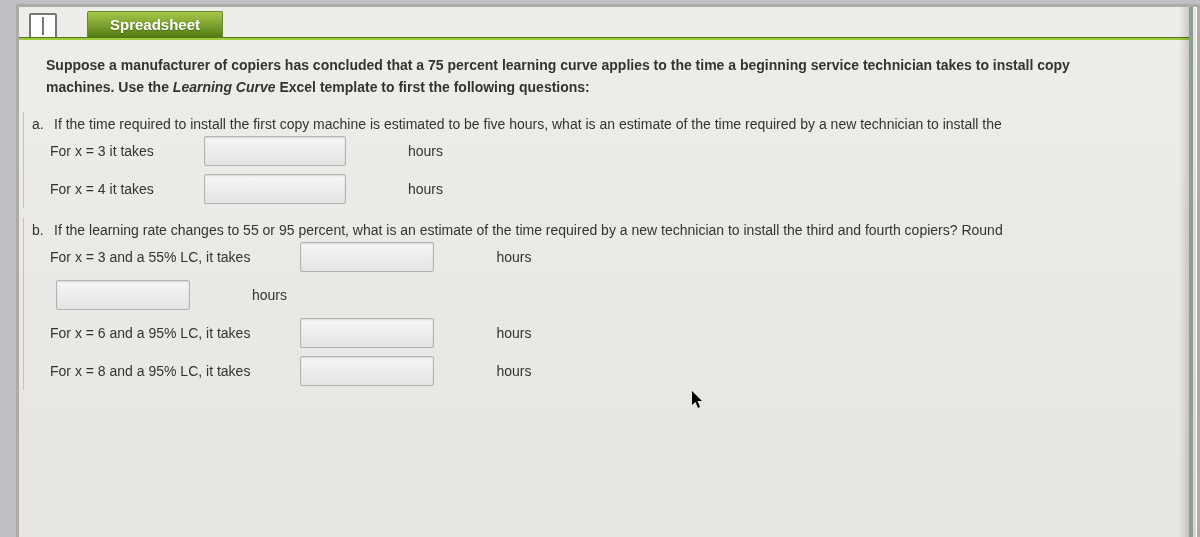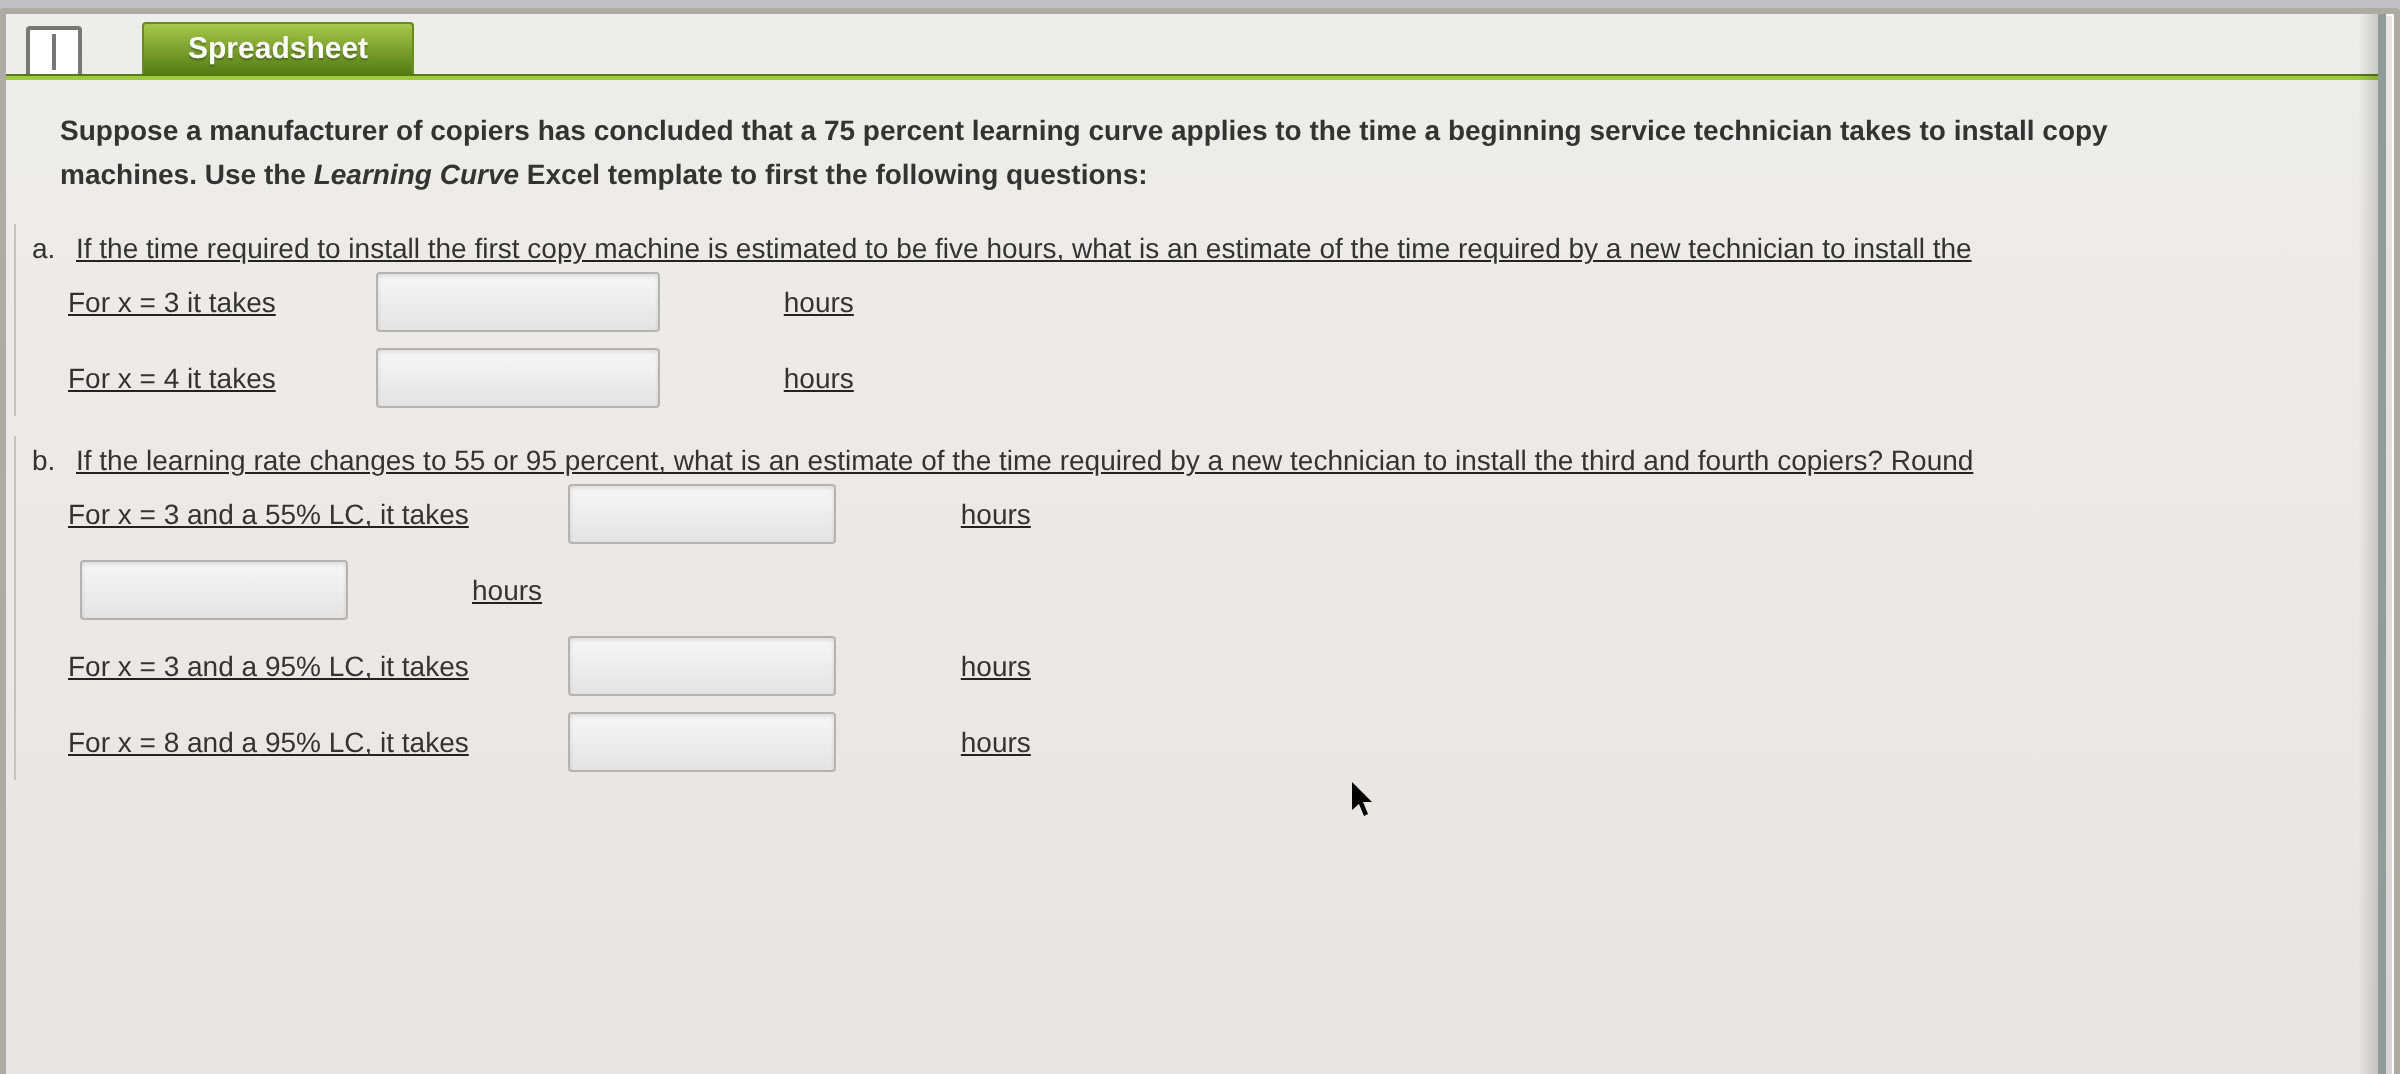--- a/index.html
+++ b/index.html
@@ -1,28 +1,28 @@
 <!DOCTYPE html>
 <html><head>
 <meta charset="utf-8">
 <style>
   html,body{margin:0;padding:0;width:1200px;height:537px;font-family:Verdana,Geneva,sans-serif;font-size:14px;color:#222;background:#c0bfc3;}
-  .screen{position:relative;width:1200px;height:537px;box-sizing:border-box;padding:4px 6px 0 0;background:#c0bfc3;}
+  .screen{position:relative;width:1200px;height:537px;box-sizing:border-box;padding:4px 6px 0 16px;background:#c0bfc3;}
   .frame{position:relative;width:100%;height:100%;background:linear-gradient(#e7e6e0,#d7d5d1);border:3px solid #aeaba4;box-shadow:inset 0 0 0 1px #fff;border-radius:2px;}
   .sheet{position:absolute;left:0;right:4px;top:0;bottom:0;background:linear-gradient(#ededea,#e7e5e1);border-right:4px solid #8f9c99;}
   .tabrow{position:relative;height:30px;margin:4px 0 0 0;}
   .book-icon{position:absolute;left:10px;top:2px;width:24px;height:22px;background:#fff;border:2px solid #777;border-radius:2px;}
   .book-icon:before{content:"";position:absolute;left:50%;top:2px;bottom:2px;width:2px;margin-left:-1px;background:#777;}
   .tab{position:absolute;left:68px;top:0;height:26px;padding:0 22px;border:1px solid #6b8a25;border-bottom:none;background:linear-gradient(#a6c74a,#4f7a12);color:#fff;font-weight:bold;line-height:26px;font-size:15px;border-radius:2px 2px 0 0;text-shadow:0 1px 1px rgba(0,0,0,.3);}
   .tabline{position:absolute;left:0;right:0;top:26px;height:2px;background:#9ecb3e;border-top:1px solid #547a15;}
   .content{padding:14px 14px 0 4px;}
   .para{color:#333;line-height:1.55;margin:0 0 14px 23px;font-weight:bold;}
   .para em{font-style:italic;}
   .qlist{list-style:none;margin:0;padding:0;}
-  .q{margin:0 0 10px 0;padding-left:8px; position:relative; border-left:1px solid #c5c3bd; padding-top:4px;text-decoration:underline;}
+  .q{margin:0 0 10px 0;padding-left:8px; position:relative; border-left:1px solid #c5c3bd; padding-top:4px;}
   .qlabel{color:#333;}
   .qlabel .tag{display:inline-block;width:22px;color:#333;}
   .row{display:flex;align-items:center;height:38px;margin-left:18px;gap:44px;}
   .row .label{white-space:pre;color:#333;}
   .row .field{width:128px;height:24px;margin:0 6px;border:1px solid #b3b3b3;border-radius:2px;background:linear-gradient(#f6f6f6,#e4e4e4);box-shadow:inset 0 1px 2px rgba(0,0,0,.12);padding:2px 6px;font:inherit;color:#222;}
   .row .field.wide{width:120px;}
   .row .unit{color:#333;margin-left:12px;}
   .sideshade{position:absolute;right:0;top:0;bottom:0;width:10px;background:linear-gradient(to left,rgba(0,0,0,.15),rgba(0,0,0,0));pointer-events:none;}
   .cursor{position:absolute;width:14px;height:18px;pointer-events:none;}
   .cursor svg{width:100%;height:100%;}
@@ -70,21 +70,21 @@
       <div class="row">
        <span class="label">For x = 3 and a 55% LC, it takes</span>
        <input class="field wide" value="" style="">
        <span class="unit">hours</span>
       </div>
       <div class="row">
        <input class="field wide" value="" style="">
        <span class="unit">hours</span>
       </div>
       <div class="row">
-       <span class="label">For x = 3 and a 95% LC, it takes</span>
+       <span class="label">For x = 6 and a 95% LC, it takes</span>
        <input class="field wide" value="" style="">
        <span class="unit">hours</span>
       </div>
       <div class="row">
        <span class="label">For x = 8 and a 95% LC, it takes</span>
        <input class="field wide" value="" style="">
        <span class="unit">hours</span>
       </div>
      </li>
     </ul>

